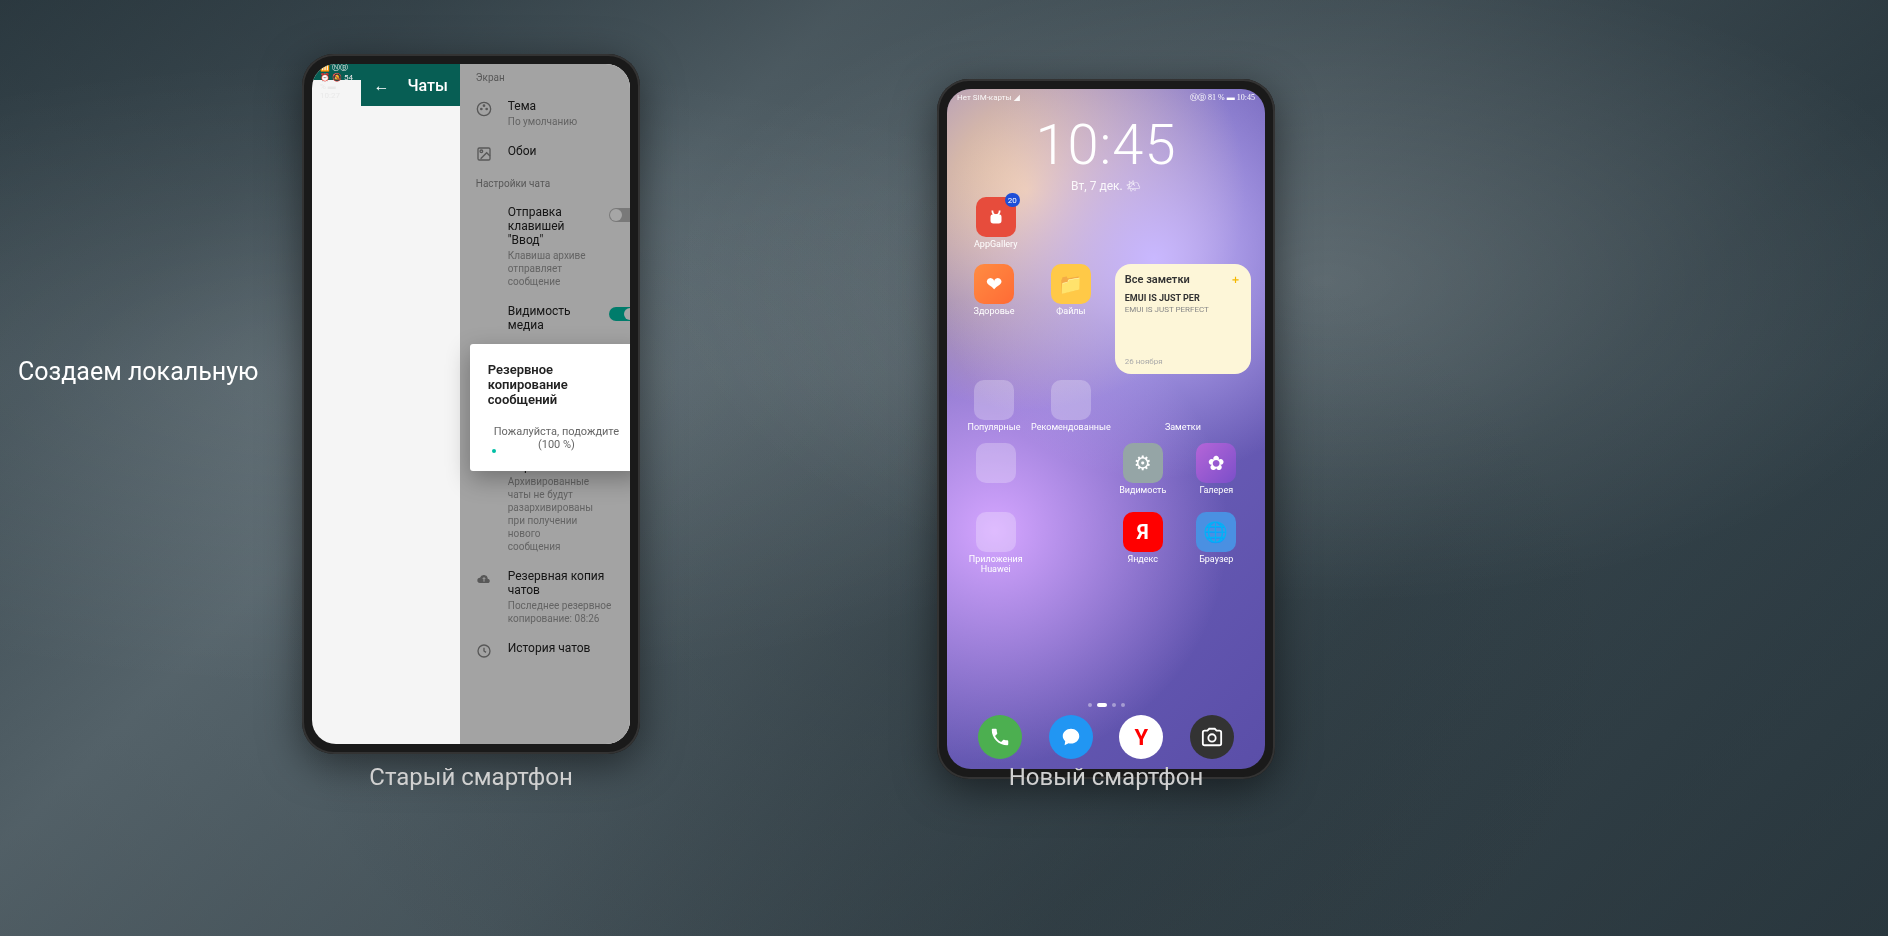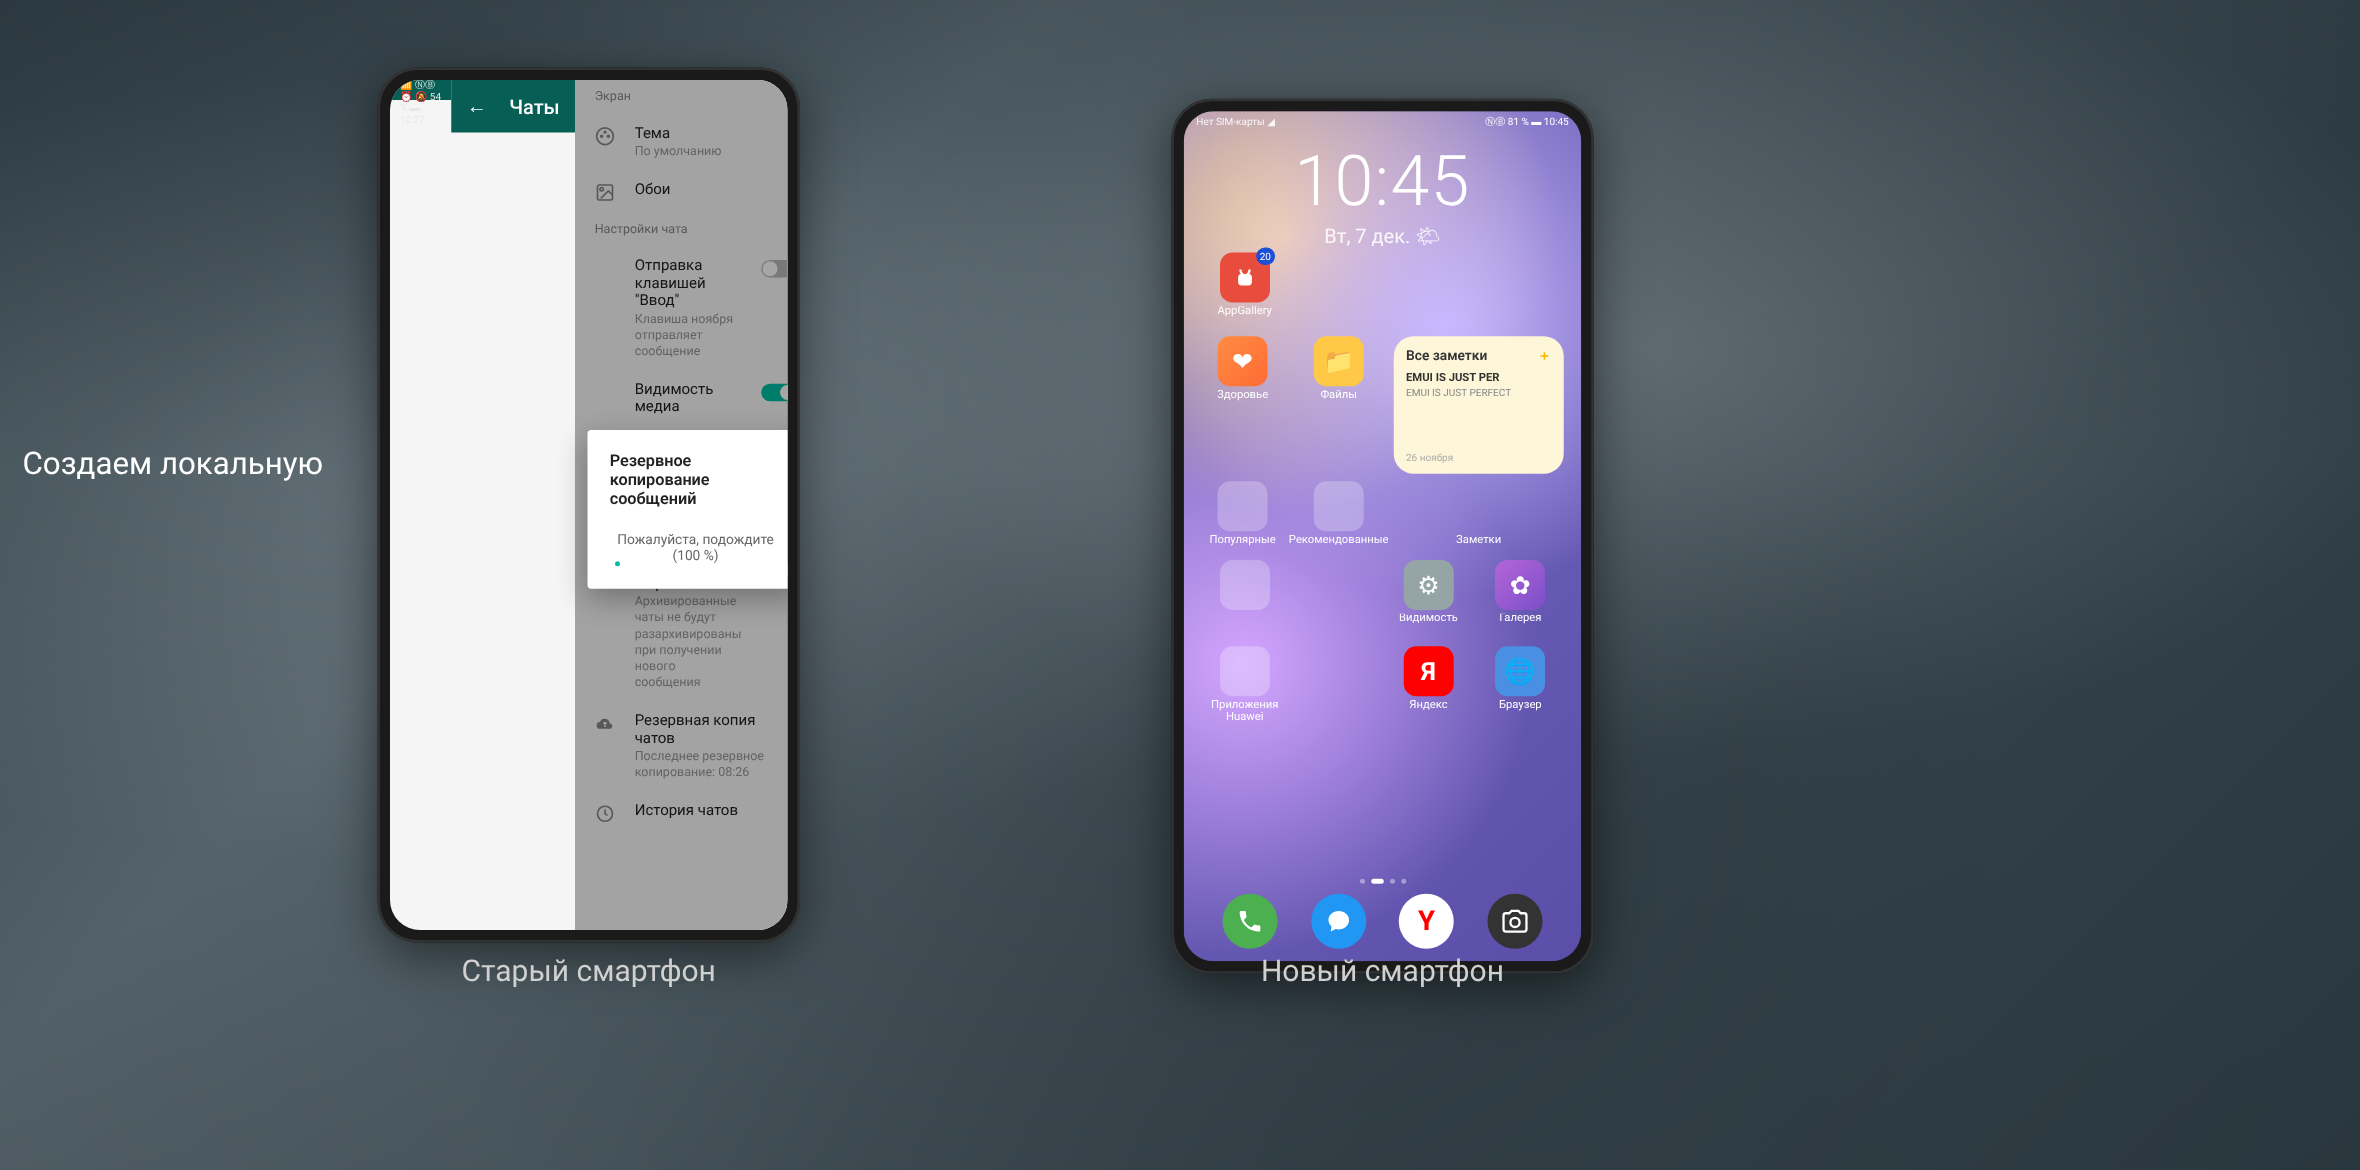--- a/index.html
+++ b/index.html
@@ -150,31 +150,31 @@
       radial-gradient(circle at 15% 65%, #d4a5ff 0%, transparent 45%),
       linear-gradient(135deg, #8b7ec8 0%, #6b5eb8 50%, #5a4ea8 100%);
     position: relative;
     color: #fff;
   }
   .home-status {
     height: 16px; display: flex; justify-content: space-between; align-items: center;
     padding: 2px 10px; font-size: 8px; color: #fff;
   }
   .home-status-left { opacity: 0.9; }
-  .home-status-right { display: flex; gap: 3px; align-items: center; }
+  .home-status-right { display: flex; gap: 3px; align-items: center; font-family: Liberation Serif, serif; }
 
   .home-clock {
     text-align: center;
     font-size: 56px;
     font-weight: 300;
     line-height: 1;
     margin-top: 12px;
     letter-spacing: 1px;
   }
-  .home-date { text-align: center; font-size: 16px; margin-top: 6px; opacity: 0.9; }
+  .home-date { text-align: center; font-size: 12px; margin-top: 6px; opacity: 0.9; }
 
   .home-grid {
     display: grid;
     grid-template-columns: repeat(4, 1fr);
     gap: 6px 4px;
     padding: 10px 14px 0;
   }
   .home-icon {
     display: flex; flex-direction: column; align-items: center;
     font-size: 9px;
@@ -290,21 +290,21 @@
           <div class="wa-item-text">
             <div class="wa-item-title">Обои</div>
           </div>
         </div>
 
         <div class="wa-section">Настройки чата</div>
 
         <div class="wa-item wa-indent">
           <div class="wa-item-text">
             <div class="wa-item-title">Отправка клавишей "Ввод"</div>
-            <div class="wa-item-sub">Клавиша ноября отправляет сообщение</div>
+            <div class="wa-item-sub">Клавиша архиве отправляет сообщение</div>
           </div>
           <span class="wa-switch off"></span>
         </div>
 
         <div class="wa-item wa-indent">
           <div class="wa-item-text">
             <div class="wa-item-title">Видимость медиа</div>
           </div>
           <span class="wa-switch"></span>
         </div>

